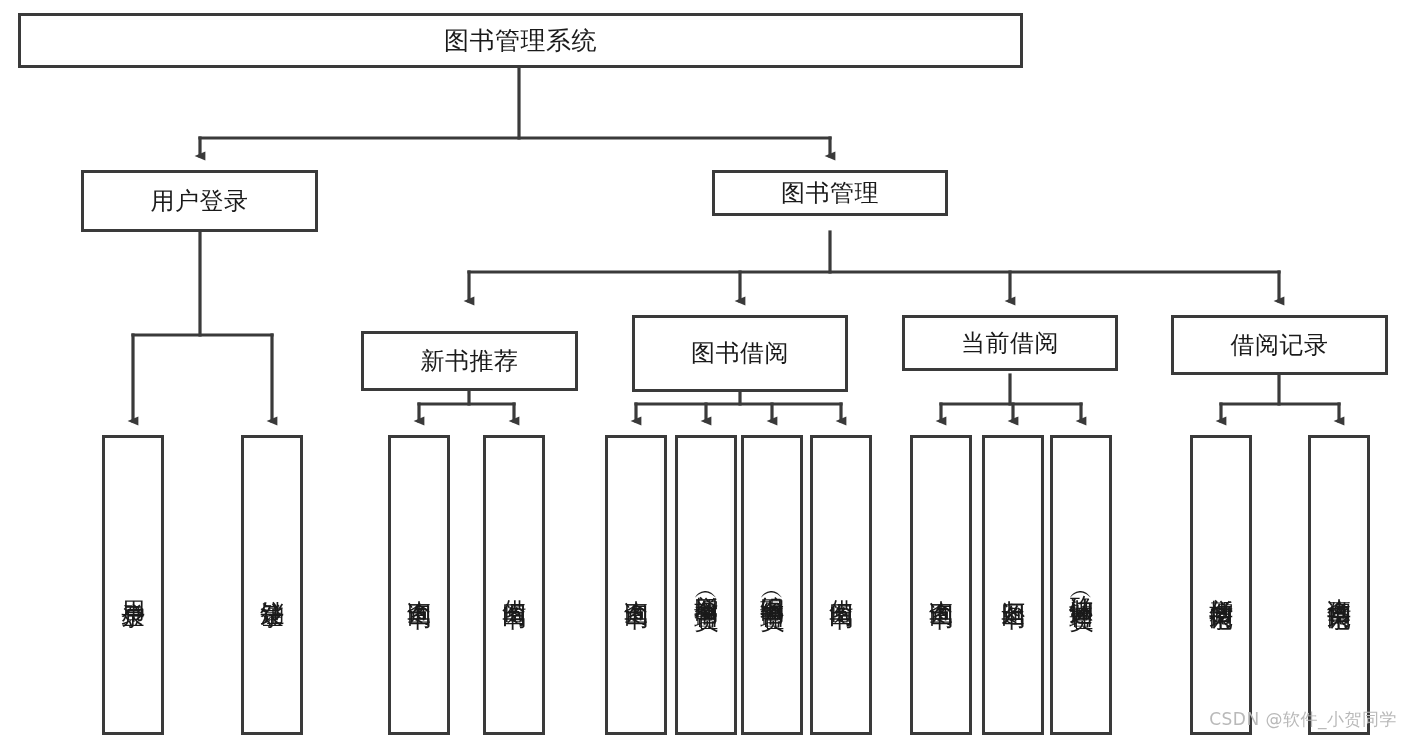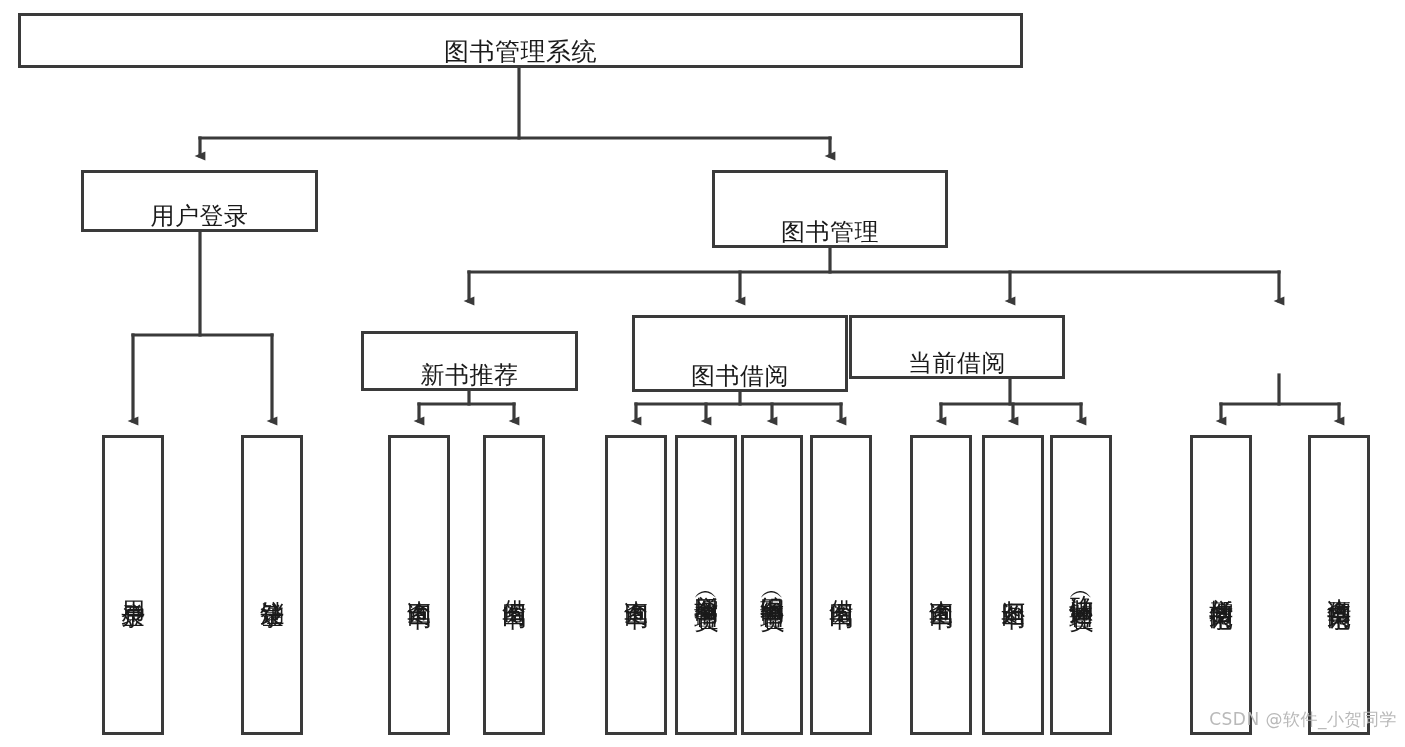--- a/index.html
+++ b/index.html
@@ -24,21 +24,21 @@
     top: 0;
     width: 1405px;
     height: 747px;
   }
   .node-box {
     position: absolute;
     box-sizing: border-box;
     border: 3px solid #3a3a3a;
     background: #ffffff;
     display: flex;
-    align-items: flex-end;
+    align-items: center;
     justify-content: center;
     color: #1a1a1a;
   }
   .node-label-h {
     font-size: 24px;
     line-height: 1.1;
     letter-spacing: 0.5px;
     white-space: nowrap;
   }
   .node-root .node-label-h {
@@ -125,36 +125,39 @@
   </svg>
 
   <div class="node-box node-root" style="left:18px; top:13px; width:1005px; height:55px;">
     <span class="node-label-h">图书管理系统</span>
   </div>
 
   <div class="node-box" style="left:81px; top:170px; width:237px; height:62px;">
     <span class="node-label-h">用户登录</span>
   </div>
 
-  <div class="node-box" style="left:712px; top:170px; width:236px; height:78px;">
+  <div class="node-box" style="left:712px; top:170px; width:236px; height:46px;">
     <span class="node-label-h">图书管理</span>
   </div>
 
   <div class="node-box" style="left:361px; top:331px; width:217px; height:60px;">
     <span class="node-label-h">新书推荐</span>
   </div>
 
   <div class="node-box" style="left:632px; top:315px; width:216px; height:77px;">
     <span class="node-label-h">图书借阅</span>
   </div>
 
-  <div class="node-box" style="left:849px; top:315px; width:216px; height:64px;">
+  <div class="node-box" style="left:902px; top:315px; width:216px; height:56px;">
     <span class="node-label-h">当前借阅</span>
   </div>
 
+  <div class="node-box" style="left:1171px; top:315px; width:217px; height:60px;">
+    <span class="node-label-h">借阅记录</span>
+  </div>
 
   <div class="node-box node-leaf" style="left:102px; top:435px; width:62px; height:300px;">
     <span class="node-label-v">用户登录</span>
   </div>
 
   <div class="node-box node-leaf" style="left:241px; top:435px; width:62px; height:300px;">
     <span class="node-label-v">注销登录</span>
   </div>
 
   <div class="node-box node-leaf" style="left:388px; top:435px; width:62px; height:300px;">

